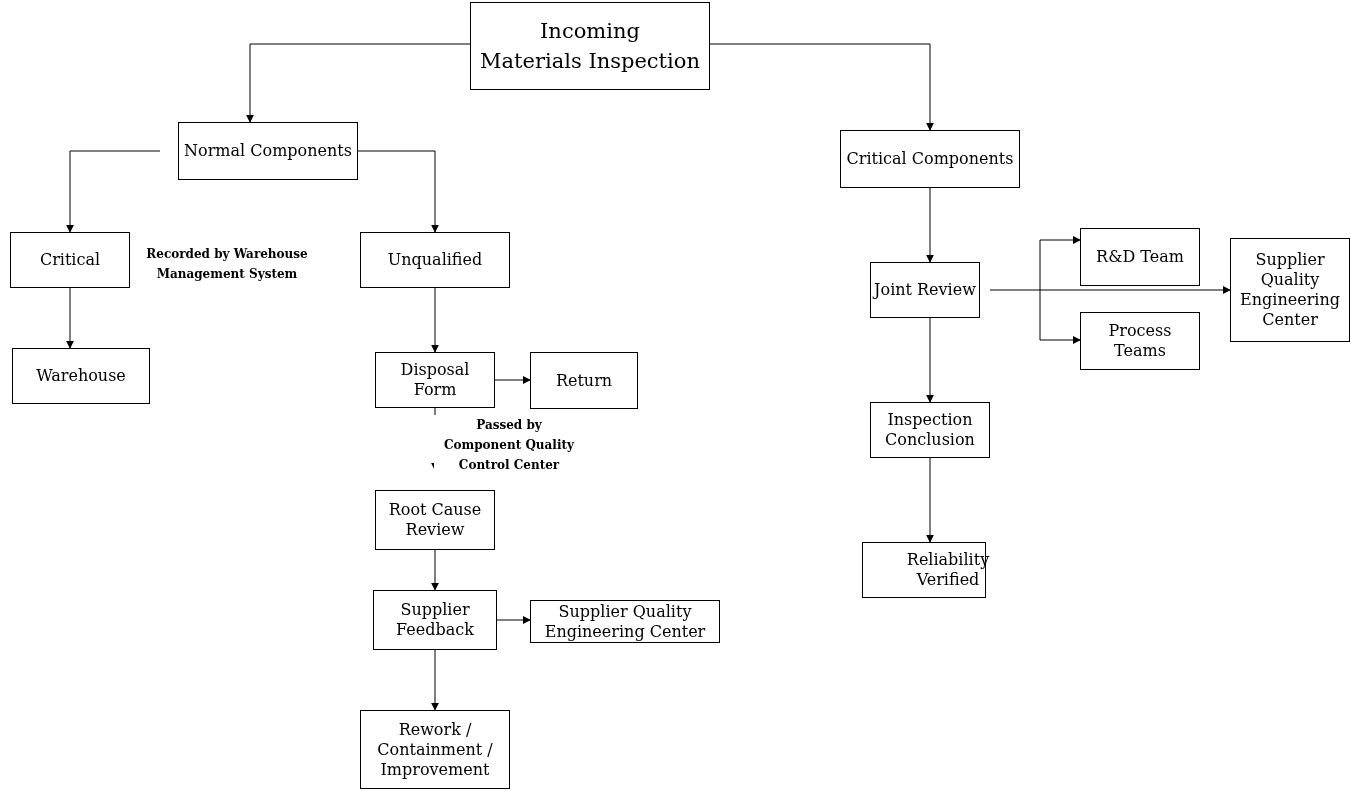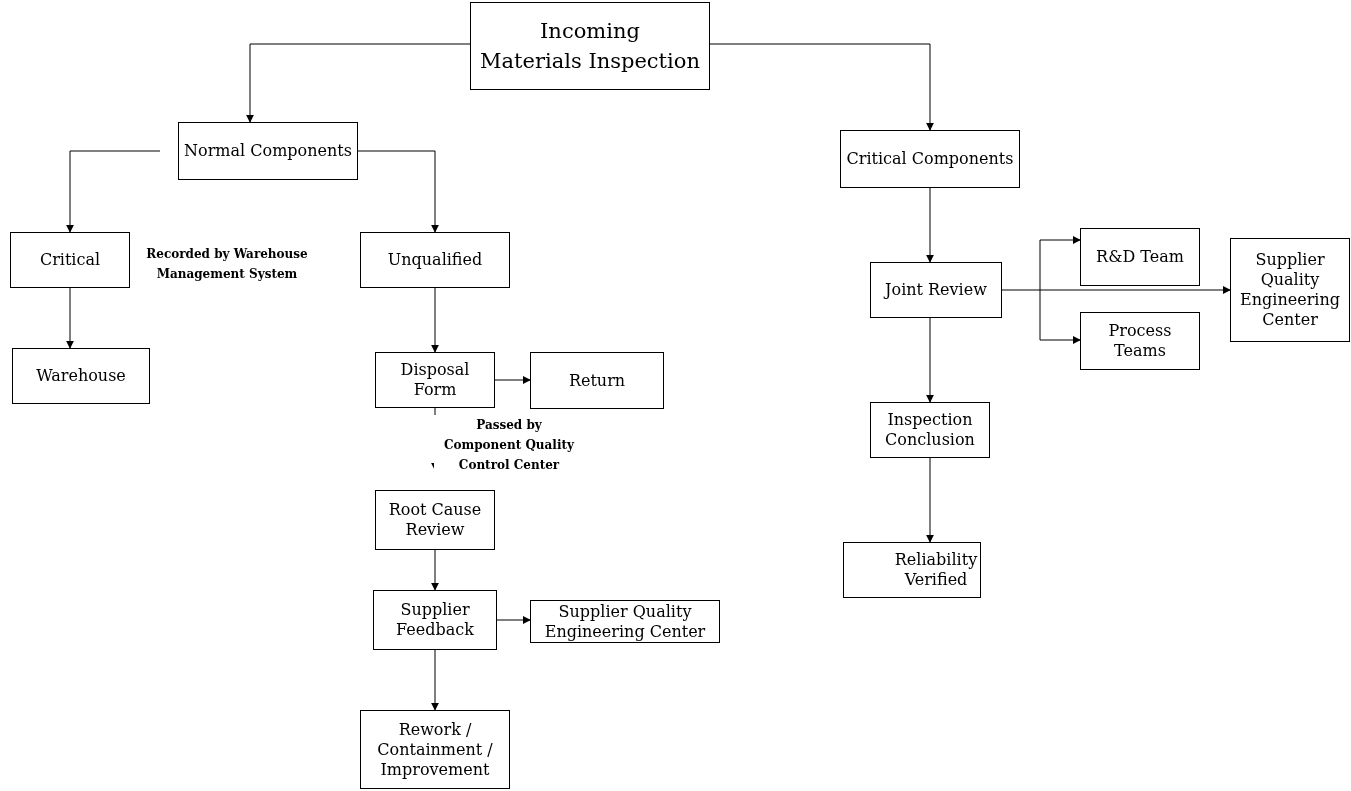--- a/index.html
+++ b/index.html
@@ -94,50 +94,50 @@
   <div class="node" style="left:360px; top:232px; width:150px; height:56px;">Unqualified</div>
 
   <div class="annotation" style="left:138px; top:244px; width:178px;">Recorded by Warehouse
 Management System</div>
 
   <div class="node" style="left:12px; top:348px; width:138px; height:56px;">Warehouse</div>
 
   <div class="node" style="left:375px; top:352px; width:120px; height:56px;">Disposal
 Form</div>
 
-  <div class="node" style="left:530px; top:352px; width:134px; height:57px;">Return</div>
+  <div class="node" style="left:530px; top:352px; width:108px; height:57px;">Return</div>
 
   <div class="annotation" style="left:434px; top:415px; width:150px;">Passed by
 Component Quality
 Control Center</div>
 
   <div class="node" style="left:375px; top:470px; width:120px; height:60px;margin-top:20px;">Root Cause
 Review</div>
 
   <div class="node" style="left:373px; top:590px; width:124px; height:60px;">Supplier
 Feedback</div>
 
   <div class="node" style="left:530px; top:600px; width:190px; height:43px;">Supplier Quality
 Engineering Center</div>
 
   <div class="node" style="left:360px; top:710px; width:150px; height:79px;">Rework /
 Containment /
 Improvement</div>
 
-  <div class="node" style="left:870px; top:262px; width:132px; height:56px;text-align:center;">Joint Review</div>
+  <div class="node" style="left:870px; top:262px; width:110px; height:56px;text-align:center;">Joint Review</div>
 
   <div class="node" style="left:1080px; top:210px; width:120px; height:58px;margin-top:18px;">R&amp;D Team</div>
 
   <div class="node" style="left:1080px; top:312px; width:120px; height:58px;">Process
 Teams</div>
 
   <div class="node" style="left:1230px; top:238px; width:120px; height:104px;">Supplier
 Quality
 Engineering
 Center</div>
 
   <div class="node" style="left:870px; top:402px; width:120px; height:56px;">Inspection
 Conclusion</div>
 
-  <div class="node" style="left:843px; top:542px; width:138px; height:56px;padding-left:48px;">Reliability
+  <div class="node" style="left:862px; top:542px; width:124px; height:56px;padding-left:48px;">Reliability
 Verified</div>
 
 </div>
 
 </body></html>

